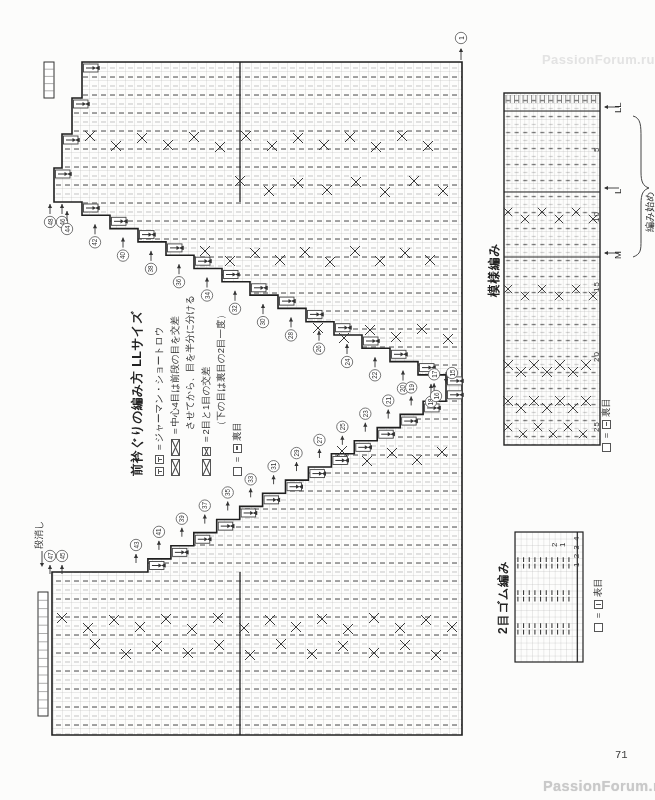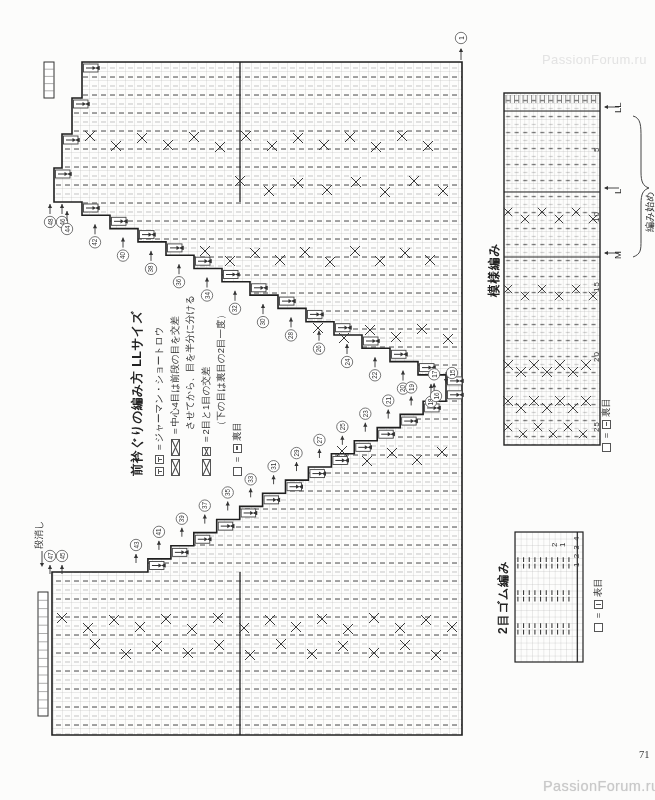--- a/index.html
+++ b/index.html
@@ -18,24 +18,24 @@
   .sq.dash::after{content:"";position:absolute;left:1.5px;right:1.5px;top:50%;margin-top:-.7px;height:1.3px;background:#555;}
   .sq.vbar::after{content:"";position:absolute;top:1px;bottom:1px;left:50%;margin-left:-.7px;width:1.3px;background:#555;}
   .sq.gsr::after{content:"";position:absolute;left:1px;right:1px;top:2px;height:1.2px;background:#555;}
   .sq.gsr::before{content:"";position:absolute;left:50%;top:2px;bottom:1px;width:1.2px;margin-left:-.6px;background:#555;}
   .sq.x1::before,.sq.x1::after{content:"";position:absolute;left:-1px;right:-1px;top:50%;height:1.1px;background:#444;}
   .sq.x1::before{transform:rotate(25deg);}
   .sq.x1::after{transform:rotate(-25deg);}
   .chart-title{font-size:12.5px;font-weight:bold;letter-spacing:1px;color:#222;}
   .small-lab{font-size:9.5px;color:#2e2e2e;}
   .num-lab{font-size:8px;color:#333;letter-spacing:1px;}
-  .wm{position:absolute;font-weight:normal;letter-spacing:.4px;font-family:"Liberation Sans",sans-serif;}
+  .wm{position:absolute;font-weight:bold;letter-spacing:.4px;font-family:"Liberation Sans",sans-serif;}
   #wm-top{left:542px;top:52px;font-size:13px;color:#e3e3e3;}
   #wm-bottom{left:543px;top:778px;font-size:14.5px;color:#c9c9c9;text-shadow:0 0 1px #d6d6d6;}
-  #pageno{position:absolute;left:615px;top:749px;font-size:10.5px;font-family:Liberation Serif, serif;color:#3a3a3a;margin-left:24px;}
+  #pageno{position:absolute;left:615px;top:749px;font-size:10.5px;font-family:Liberation Mono, monospace;color:#3a3a3a;}
 </style>
 </head>
 <body>
 
 <div id="page">
 
   <svg id="csvg" width="655" height="800">
       <defs>
         <pattern id="g9" width="9" height="9" patternUnits="userSpaceOnUse">
           <rect x="0" y="0" width="9" height="9" fill="#fdfdfc"></rect>

